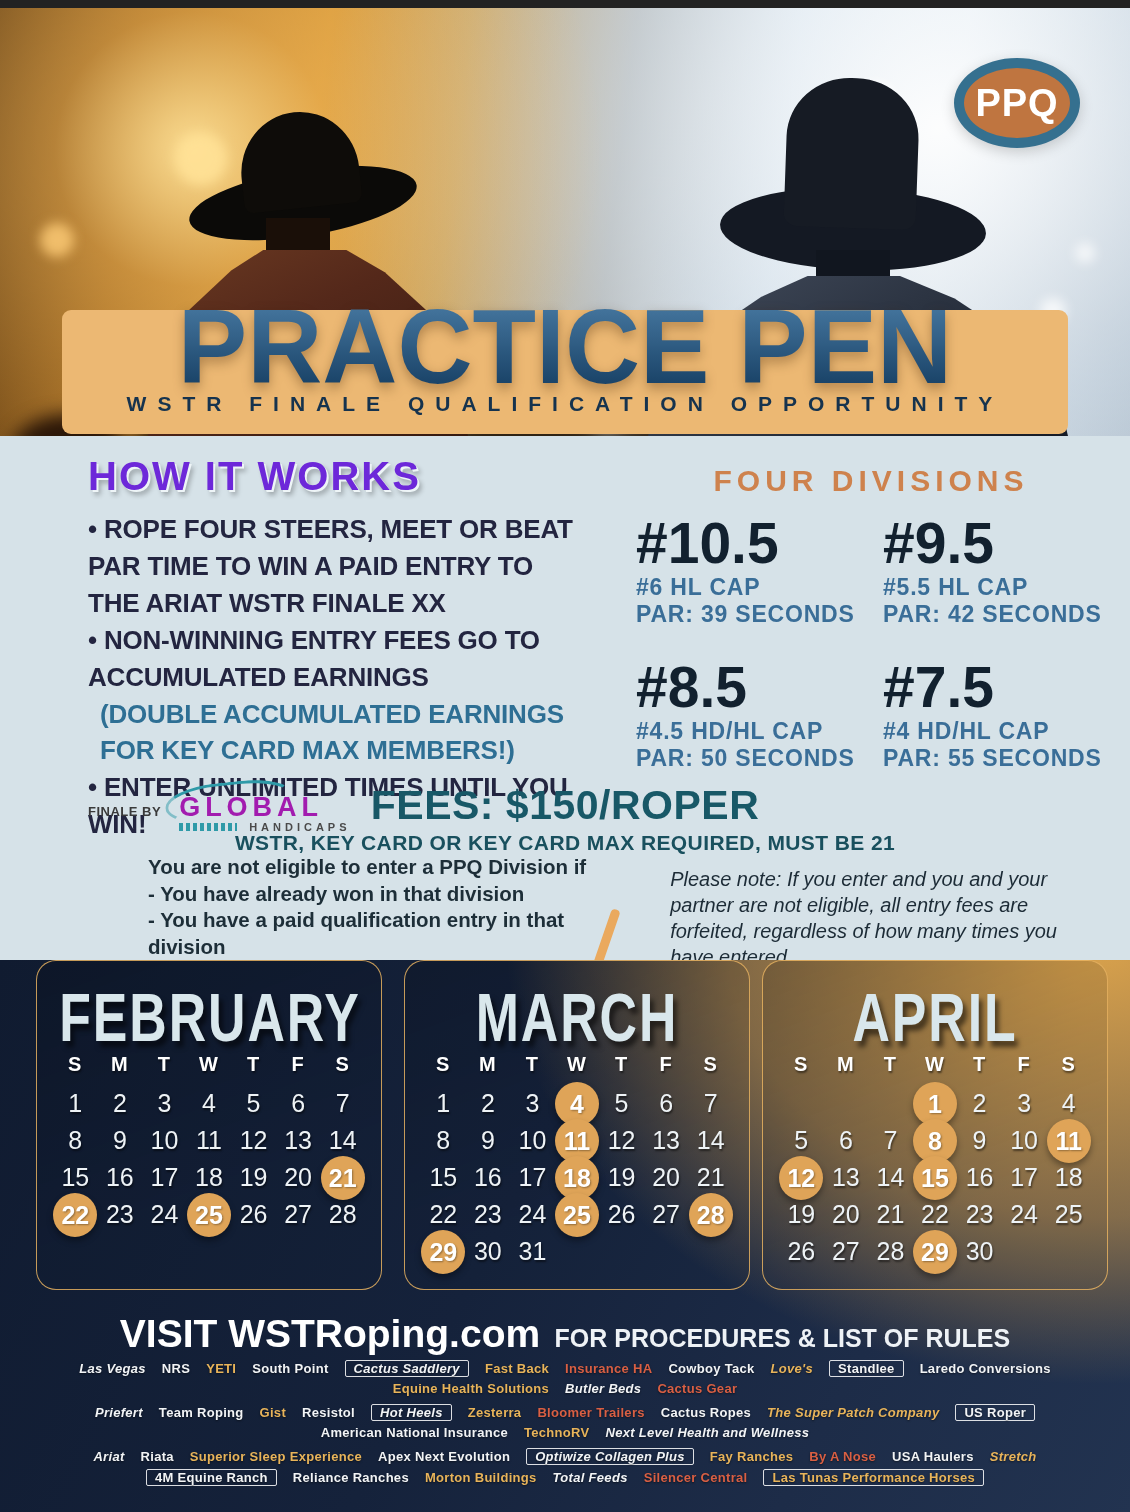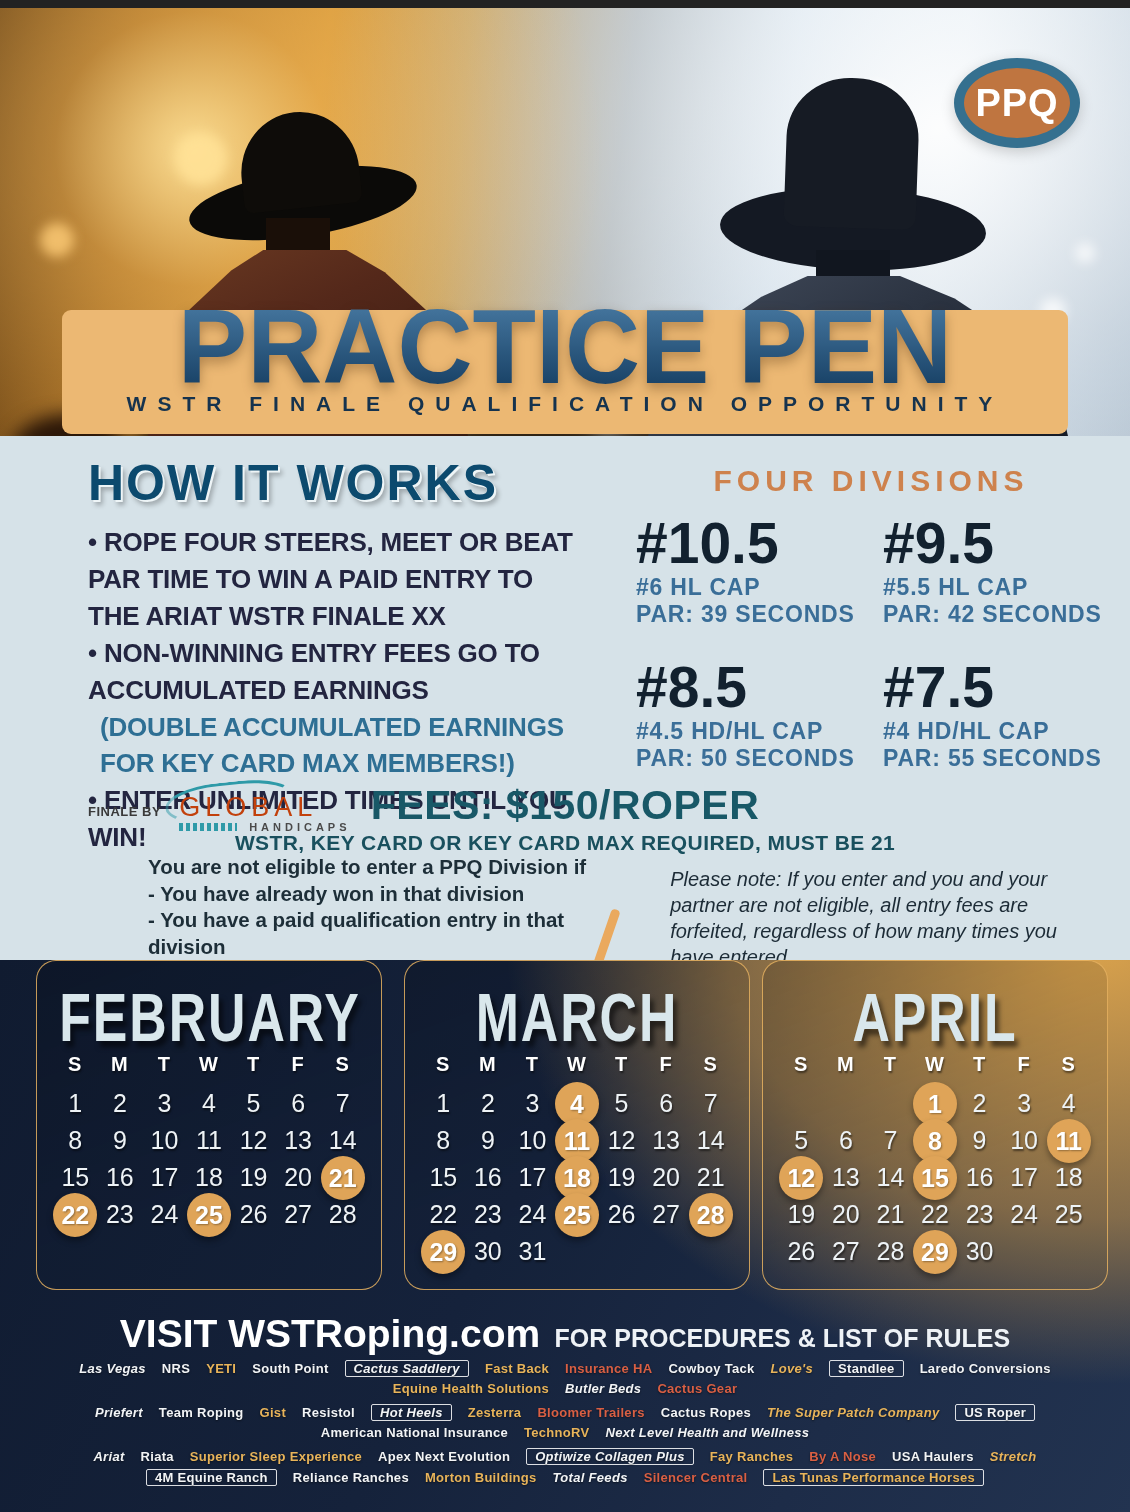--- a/index.html
+++ b/index.html
@@ -51,21 +51,21 @@
   .banner-title { margin-top:-16px; font-size:104px; font-weight:800; letter-spacing:0px; line-height:1;
     transform:scaleY(1.02); white-space:nowrap;
     background:linear-gradient(180deg,#4b7fa8 0%, #3c6d96 35%, #0f3457 95%); background:linear-gradient(180deg,#4b7da6 0%,#123a5e 100%);
     -webkit-background-clip:text; background-clip:text; color:transparent;
     text-shadow:none; filter:drop-shadow(0 5px 6px rgba(60,30,0,0.35)); }
   .banner-sub { margin-top:-6px; font-size:21px; font-weight:700; letter-spacing:11px; color:#16334e; }
 
   
   .info { position:relative; width:100%; height:524px; background:#d6e2e8; }
   .how { position:absolute; left:88px; top:18px; width:500px; }
-  .how-title { font-size:50px; font-weight:800; letter-spacing:2px; color:#0c4a6e;
+  .how-title { font-size:40px; font-weight:800; letter-spacing:2px; color:#6d28d9;
     text-shadow:2px 2px 0 #eef5f7, 4px 5px 5px rgba(0,0,0,0.28); }
   .how-list { margin-top:12px; font-size:26px; font-weight:600; color:#232540; line-height:1.42; letter-spacing:-0.2px; }
   .how-list .note { color:#2e6f94; font-weight:700; padding-left:12px; }
   .divider { position:absolute; left:566px; top:468px; width:9px; height:282px; background:#eaa95e; transform:rotate(19deg); transform-origin:center; border-radius:4px; top:470px; }
   .divider { top:466px; }
 
   .divisions { position:absolute; left:636px; top:28px; width:470px; }
   .div-title { text-align:center; font-size:30px; font-weight:800; letter-spacing:5px; color:#ce824d; }
   .div-grid { margin-top:16px; display:grid; grid-template-columns:1fr 1fr; column-gap:24px; row-gap:30px; }
   .div-num { font-size:57px; font-weight:900; color:#12212f; letter-spacing:0px; line-height:1.05; }
@@ -73,21 +73,21 @@
 
   .fees-wrap { position:absolute; left:0; top:346px; width:1130px; text-align:center; }
   .fees-title { font-size:41px; font-weight:800; color:#185867; letter-spacing:0.5px; }
   .fees-sub { font-size:21px; font-weight:700; color:#19505e; letter-spacing:0.4px; margin-top:2px; }
 
   .powered { position:absolute; left:88px; top:352px; display:flex; align-items:center; gap:8px; }
   .powered-label { font-size:13px; font-weight:600; color:#3a3a3a; letter-spacing:0.5px; }
   .g-logo { position:relative; padding:6px 6px 2px 10px; }
   .g-arc { position:absolute; left:-4px; top:-6px; width:130px; height:40px; border:3px solid transparent;
     border-top:3px solid #2e9aa8; border-radius:50%/60%; transform:rotate(-6deg); border-left:3px solid rgba(46,154,168,0.5); }
-  .g-name { font-size:27px; font-weight:400; color:#c2410c; letter-spacing:5px; line-height:1; }
+  .g-name { font-size:27px; font-weight:700; color:#a21caf; letter-spacing:5px; line-height:1; }
   .g-sub-row { display:flex; align-items:center; gap:12px; margin-top:0px; }
   .g-stripes { width:58px; height:8px; background:repeating-linear-gradient(90deg,#2e9aa8 0 4px, transparent 4px 7px); clip-path:polygon(0 50%,12% 0,12% 100%) ; }
   .g-stripes { clip-path:none; }
   .g-sub { font-size:11px; font-weight:700; color:#4a4a4a; letter-spacing:4px; }
 
   .elig-row { position:absolute; left:148px; top:418px; width:950px; display:flex; gap:42px; }
   .elig { width:505px; font-size:20.5px; font-weight:700; color:#1d2e38; line-height:1.3; }
   .elig-note { width:450px; margin-top:12px; font-size:20px; font-weight:400; font-style:italic; color:#1c2b36; line-height:1.3; }
 
   

